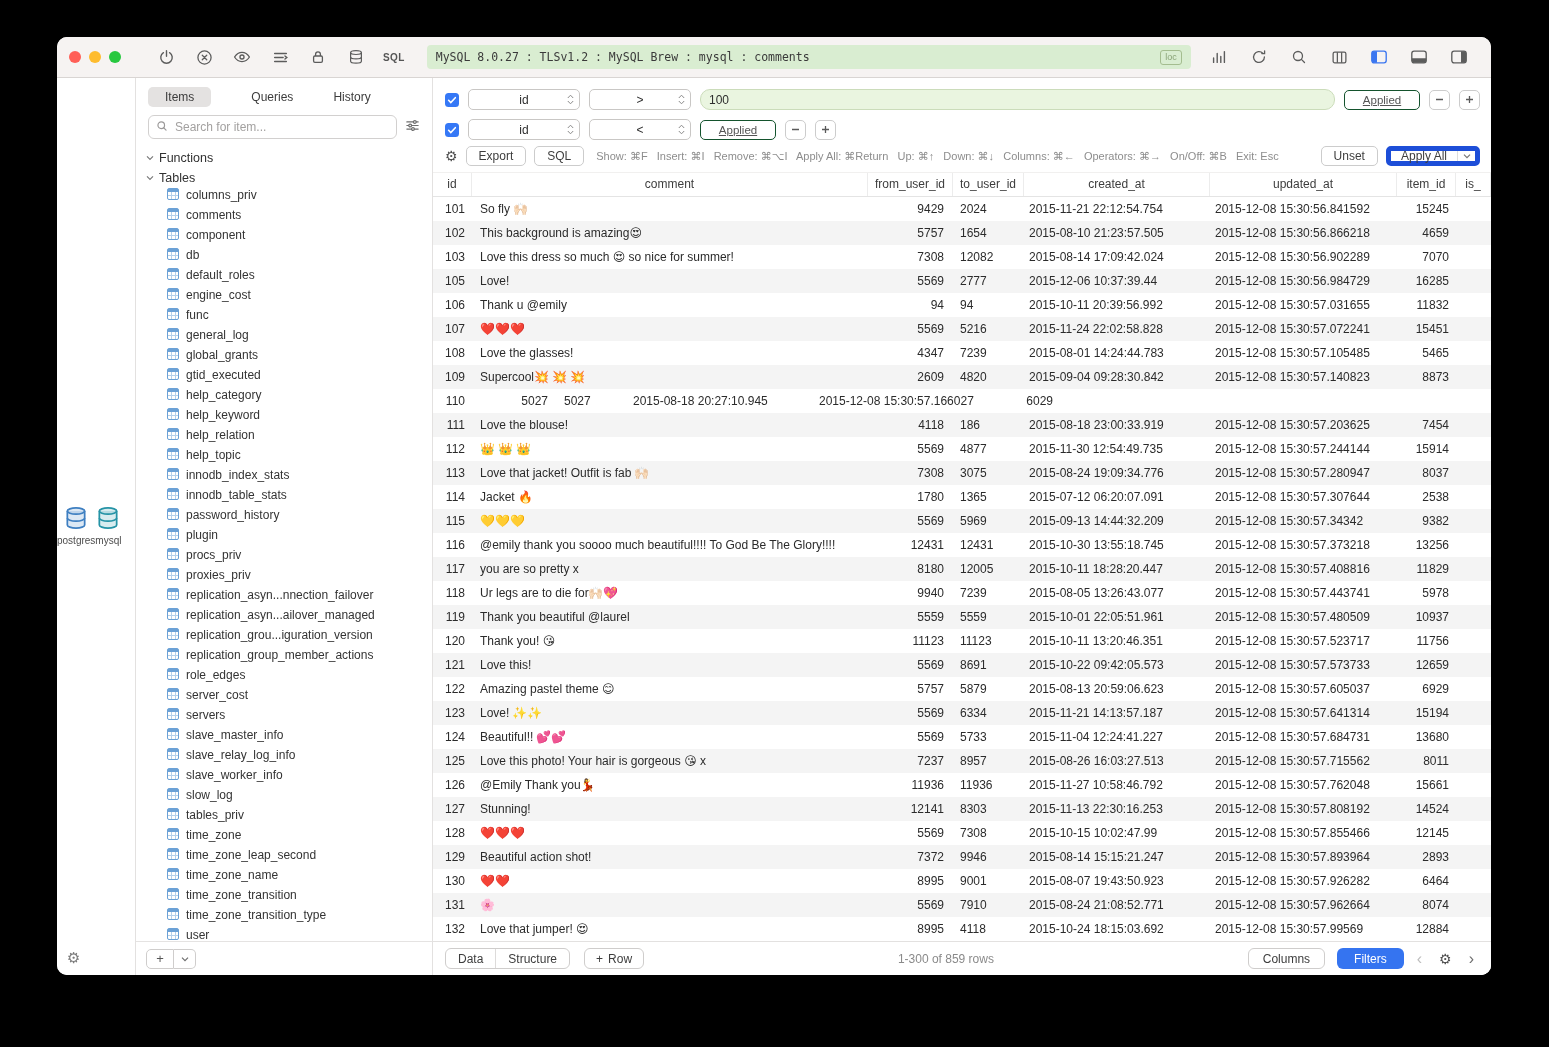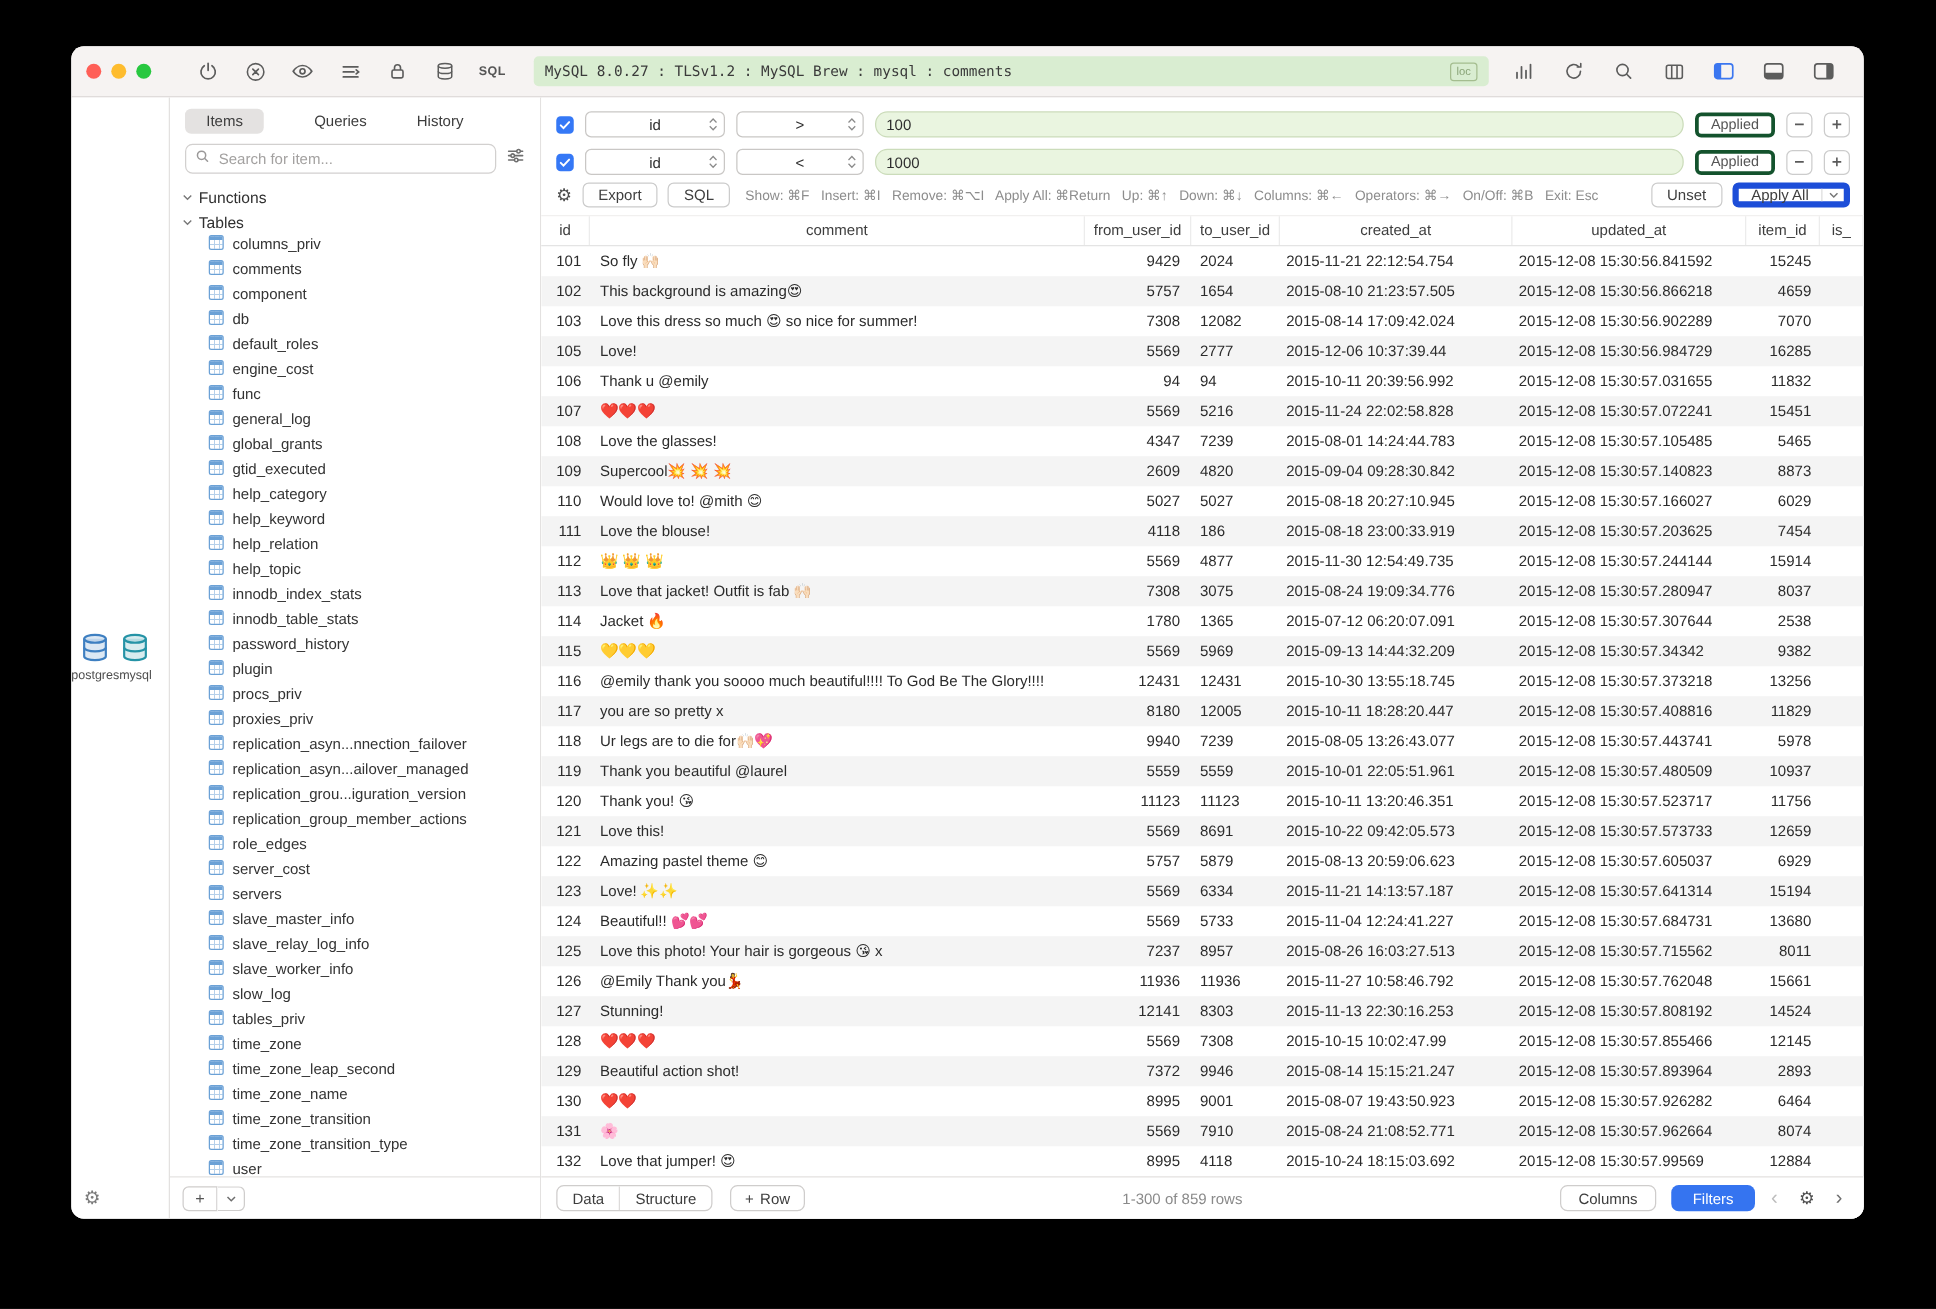--- a/index.html
+++ b/index.html
@@ -59,22 +59,22 @@
   .frow{display:flex;align-items:center;gap:9px;height:21px;}
   .fcheck{width:14px;height:14px;min-width:14px;border-radius:3.5px;background:#3578f6;
     display:flex;align-items:center;justify-content:center;}
   .popup{height:21px;border:1px solid #c9c7c5;border-radius:5px;background:#fff;box-sizing:border-box;
     display:flex;align-items:center;justify-content:center;font-size:12px;color:#2f2f2f;position:relative;}
   .popup.colw{width:112px;}
   .popup.opw{width:102px;}
   .popup .chevs{position:absolute;right:5px;top:4px;display:flex;flex-direction:column;gap:1px;color:#8b8b8b;}
   .fvalue{flex:1;height:21px;box-sizing:border-box;background:#eaf5e0;border:1px solid #cbdcba;border-radius:10px;
     font-size:12px;color:#2e2e2e;padding:0 8px;outline:none;min-width:0;}
-  .applied-btn{width:64px;height:20px;border:3px solid #14532d;border-radius:5px;background:#fff;
-    font-size:11.5px;color:#555;display:flex;align-items:center;justify-content:center;box-sizing:border-box;}
+  .applied-btn{width:76px;height:20px;border:1px solid #14532d;border-radius:5px;background:#fff;
+    font-size:11.5px;color:#555;display:flex;align-items:center;justify-content:center;box-sizing:border-box;text-decoration:underline;}
   .sq-btn{width:21px;height:20px;border:1px solid #ccc;border-radius:5px;background:#fff;color:#5a5a5a;
     display:flex;align-items:center;justify-content:center;box-sizing:border-box;}
   .actionbar{display:flex;align-items:center;gap:8px;padding:6px 11px 6px 12px;}
   .gear-glyph{font-size:14px;color:#4f4f4f;}
   .ab-btn{height:20px;padding:0 12px;border:1px solid #ccc;border-radius:5px;background:#fff;
     font-size:12px;color:#3e3e3e;display:flex;align-items:center;box-sizing:border-box;}
   .shortcuts{flex:1;font-size:11px;color:#8d8d8d;white-space:pre;overflow:hidden;margin-left:4px;}
   .applyall{display:flex;align-items:stretch;height:20px;border:5px solid #1d4ed8;border-radius:5px;background:#fff;
     font-size:12px;color:#3e3e3e;box-sizing:border-box;}
   .applyall .lbl{display:flex;align-items:center;padding:0 10px;}
@@ -540,21 +540,20 @@
             <span>&lt;</span>
             <span class="chevs">
               <svg width="7" height="5" viewBox="0 0 7 5">
                   <path d="M.8 4L3.5 1.2 6.2 4" stroke="#8b8b8b" fill="none"></path>
                 </svg>
               <svg width="7" height="5" viewBox="0 0 7 5">
                   <path d="M.8 1l2.7 2.8L6.2 1" stroke="#8b8b8b" fill="none"></path>
                 </svg>
             </span>
           </div>
-          <input class="fvalue" value="1000" style="">
           <span class="applied-btn">Applied</span>
           <span class="sq-btn">
             <svg width="9" height="9" viewBox="0 0 9 9">
                 <path d="M1 4.5h7" stroke="#5a5a5a" stroke-width="1.3"></path>
               </svg>
           </span>
           <span class="sq-btn">
             <svg width="9" height="9" viewBox="0 0 9 9">
                 <path d="M1 4.5h7M4.5 1v7" stroke="#5a5a5a" stroke-width="1.3"></path>
               </svg>
@@ -664,21 +663,20 @@
             <div class="cell c1">Supercool💥 💥 💥</div>
             <div class="cell c2">2609</div>
             <div class="cell c3">4820</div>
             <div class="cell c4">2015-09-04 09:28:30.842</div>
             <div class="cell c5">2015-12-08 15:30:57.140823</div>
             <div class="cell c6">8873</div>
             <div class="cell c7"></div>
           </div>
           <div class="grow">
             <div class="cell c0">110</div>
-            <div class="cell c1">Would love to! @mith 😊</div>
             <div class="cell c2">5027</div>
             <div class="cell c3">5027</div>
             <div class="cell c4">2015-08-18 20:27:10.945</div>
             <div class="cell c5">2015-12-08 15:30:57.166027</div>
             <div class="cell c6">6029</div>
             <div class="cell c7"></div>
           </div>
           <div class="grow">
             <div class="cell c0">111</div>
             <div class="cell c1">Love the blouse!</div>

